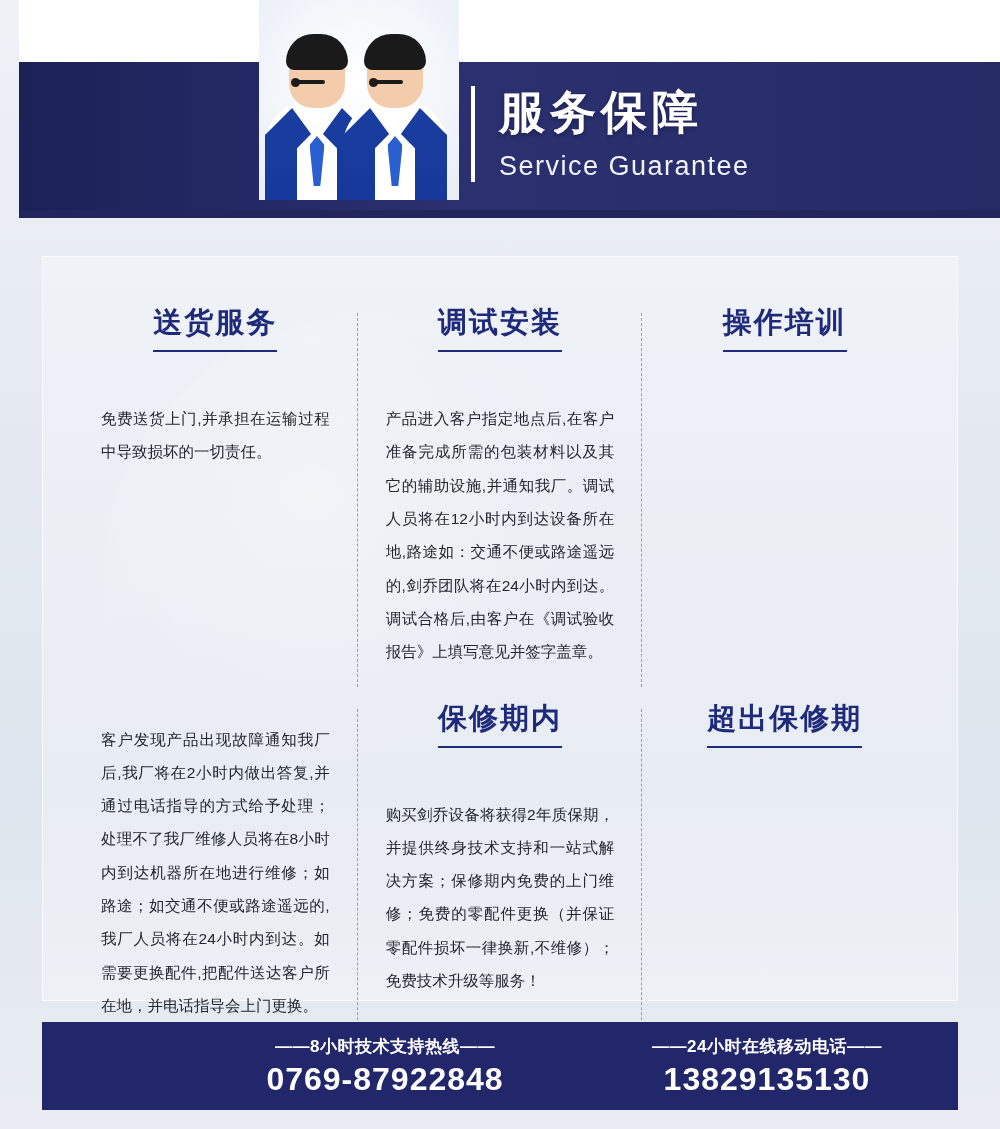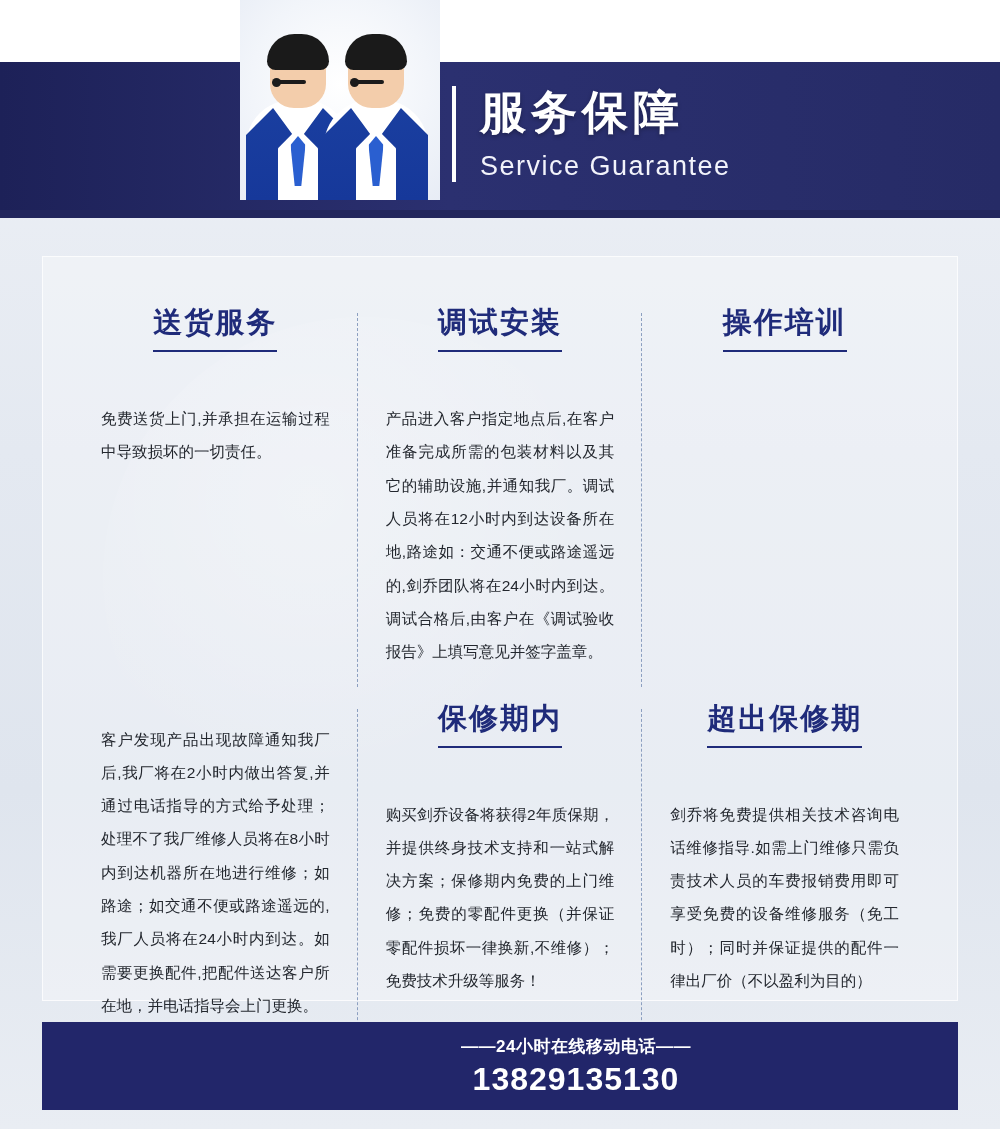--- a/index.html
+++ b/index.html
@@ -9,20 +9,21 @@
     font-family: "Liberation Sans", sans-serif;
     background: #ffffff;
     overflow: hidden;
   }
 
   .page {
     position: relative;
     width: 1000px;
     height: 1129px;
     background: linear-gradient(180deg, #eef1f6 0%, #e4e9f1 40%, #dfe5ee 70%, #e9edf3 100%);
+    padding-left: 19px;
   }
 
   
   .header {
     position: relative;
     width: 1000px;
     height: 218px;
     background: #262a64;
     overflow: hidden;
   }
@@ -334,27 +335,30 @@
         <div class="cell-title-wrap">
           <div class="cell-title">保修期内</div>
         </div>
         <div class="cell-body">购买剑乔设备将获得2年质保期，并提供终身技术支持和一站式解决方案；保修期内免费的上门维修；免费的零配件更换（并保证零配件损坏一律换新,不维修）；免费技术升级等服务！</div>
       </div>
 
       <div class="cell">
         <div class="cell-title-wrap">
           <div class="cell-title">超出保修期</div>
         </div>
-        <div class="cell-body">剑乔将免费提供相关技术咨询电话维修指导.如需上门维修只需负责技术人员的车费报销费用即可享受免费的设备维修服务（免工时）；同时并保证提供的配件一律出厂价（不以盈利为目的）</div>
       </div>
 
     </div>
   </div>
 
   <div class="footer">
     <div class="footer-left-pad"></div>
     <div class="footer-item">
+      <div class="footer-label">——8小时技术支持热线——</div>
+      <div class="footer-number">0769-87922848</div>
+    </div>
+    <div class="footer-item">
       <div class="footer-label">——24小时在线移动电话——</div>
       <div class="footer-number">13829135130</div>
     </div>
   </div>
 
 </div>
 
 </body></html>

